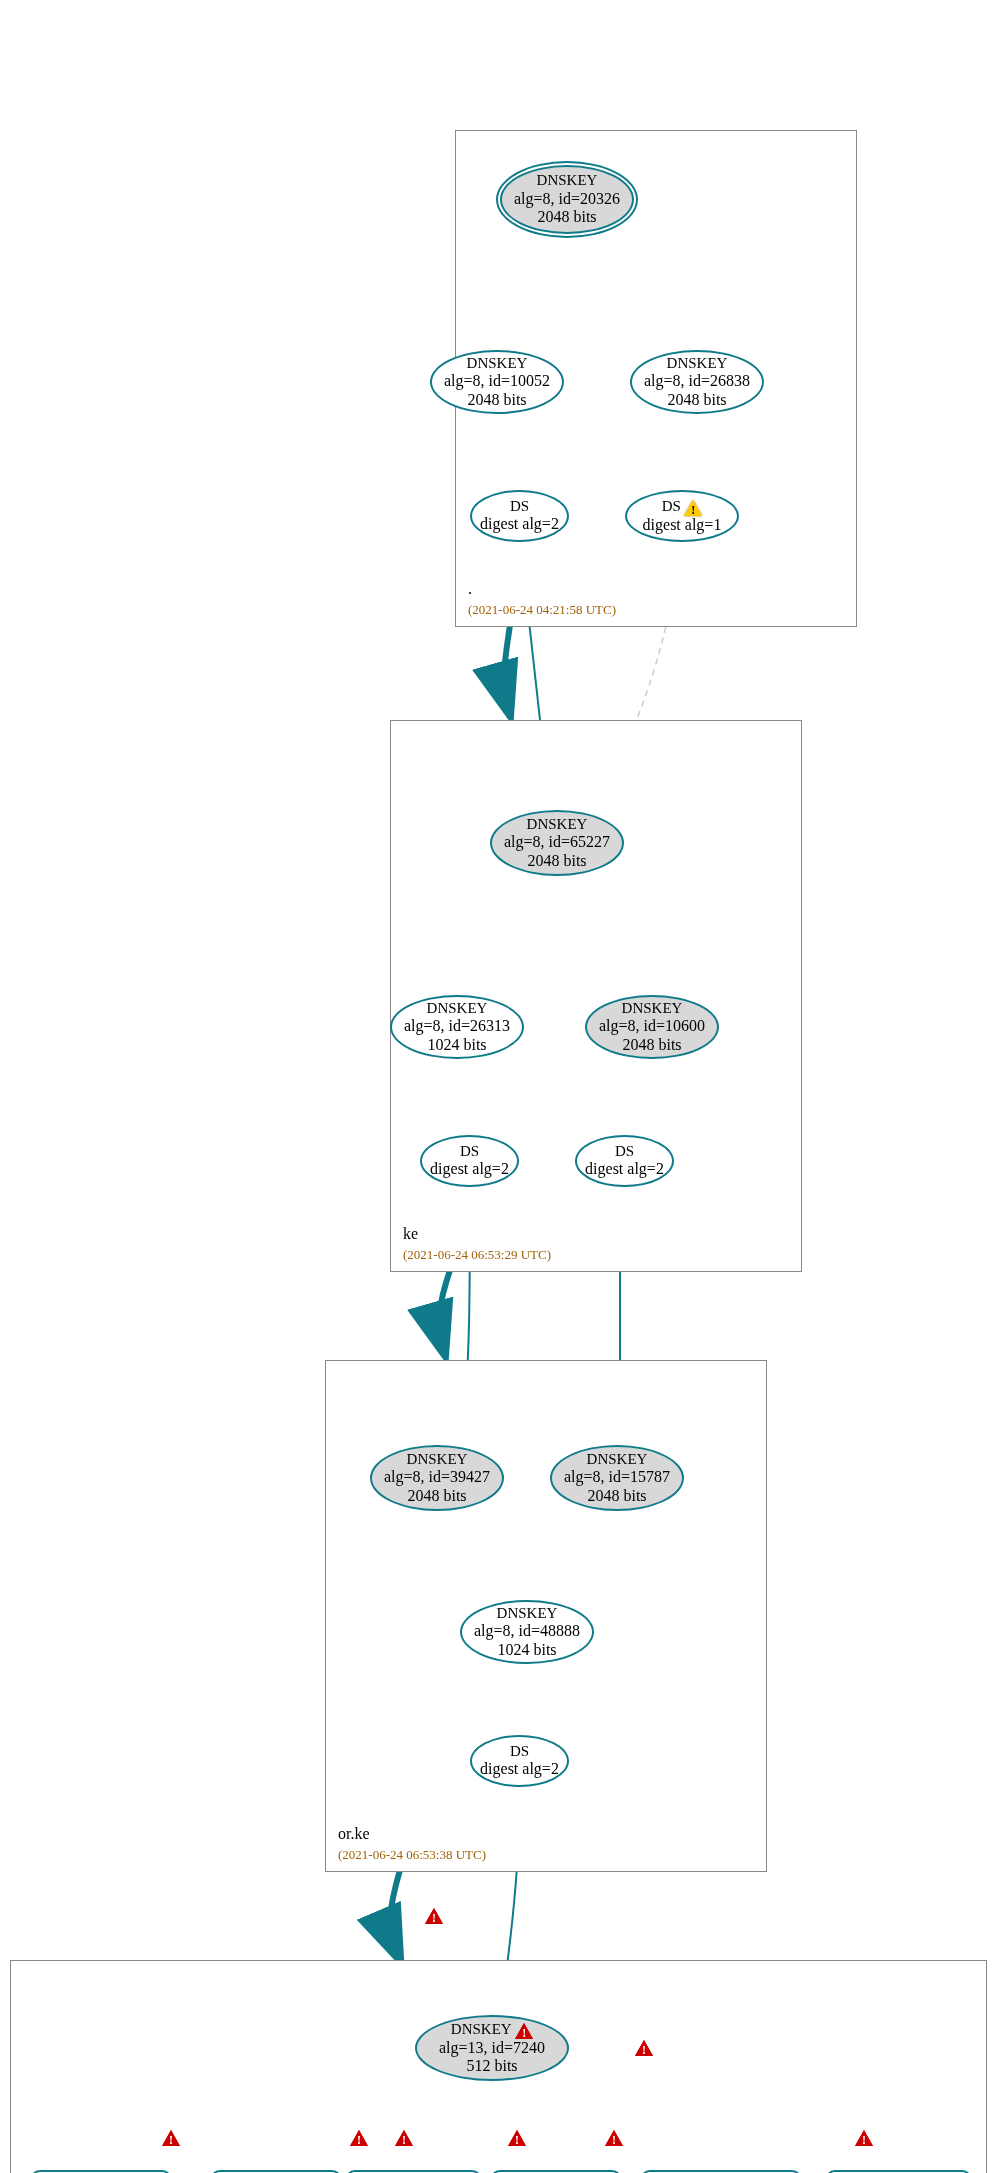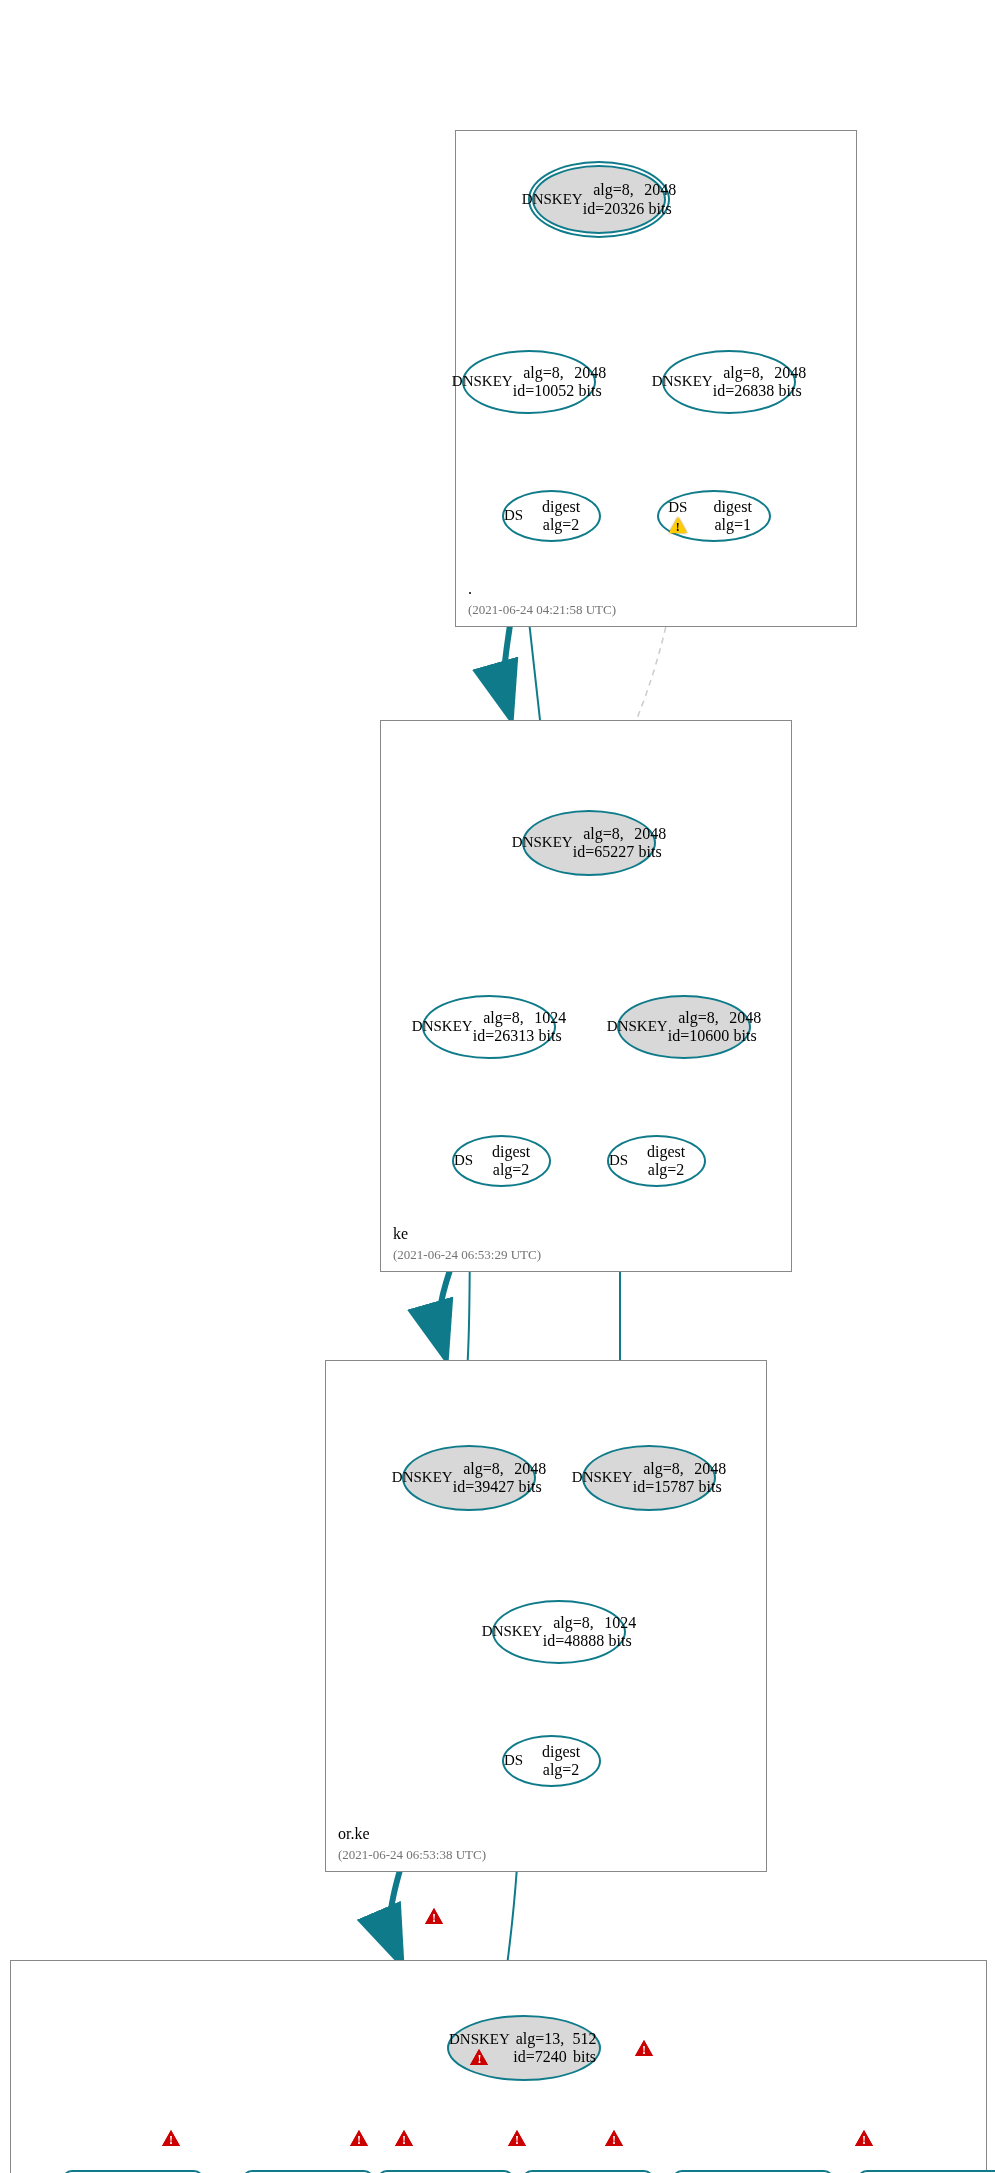--- a/index.html
+++ b/index.html
@@ -19,34 +19,33 @@
   .zone-label {
     position: absolute;
     left: 12px;
     font-size: 16px;
     color: #000;
   }
   .zone-sublabel {
     position: absolute;
     left: 12px;
     font-size: 13px;
-    color: #737373;
+    color: #a16207;
   }
   .node {
     position: absolute;
     border: 2px solid #0f7b8a;
     background: #fff;
     text-align: center;
     font-size: 14px;
     line-height: 1.15;
     display: flex;
-    flex-direction: row;
+    flex-direction: column;
     justify-content: center;
     align-items: center;
-    margin-left: 32px;
   }
   .node.ellipse {
     border-radius: 50%;
   }
   .node.filled {
     background: #d8d8d8;
   }
   .node.double-border {
     box-shadow: 0 0 0 2px #fff, 0 0 0 4px #0f7b8a;
   }
@@ -220,21 +219,21 @@
 </div>
 
 <div class="node ellipse" style="left:625px; top:490px; width:110px; height:48px;">
   <span>
     <span class="title">DS</span>
     <span class="warn-icon warn-yellow"><span class="warn-tri"></span><span class="warn-excl">!</span></span>
   </span>
   <span class="sub">digest alg=1</span>
 </div>
 
-<div class="zone-box" style="left:380px; top:720px; width:410px; height:550px;">
+<div class="zone-box" style="left:390px; top:720px; width:410px; height:550px;">
   <span class="zone-label" style="bottom:28px;">ke</span>
   <span class="zone-sublabel" style="bottom:8px;">(2021-06-24 06:53:29 UTC)</span>
 </div>
 
 <div class="node ellipse filled" style="left:490px; top:810px; width:130px; height:62px;">
   <span class="title">DNSKEY</span>
   <span class="sub">alg=8, id=65227</span>
   <span class="sub">2048 bits</span>
 </div>
 

